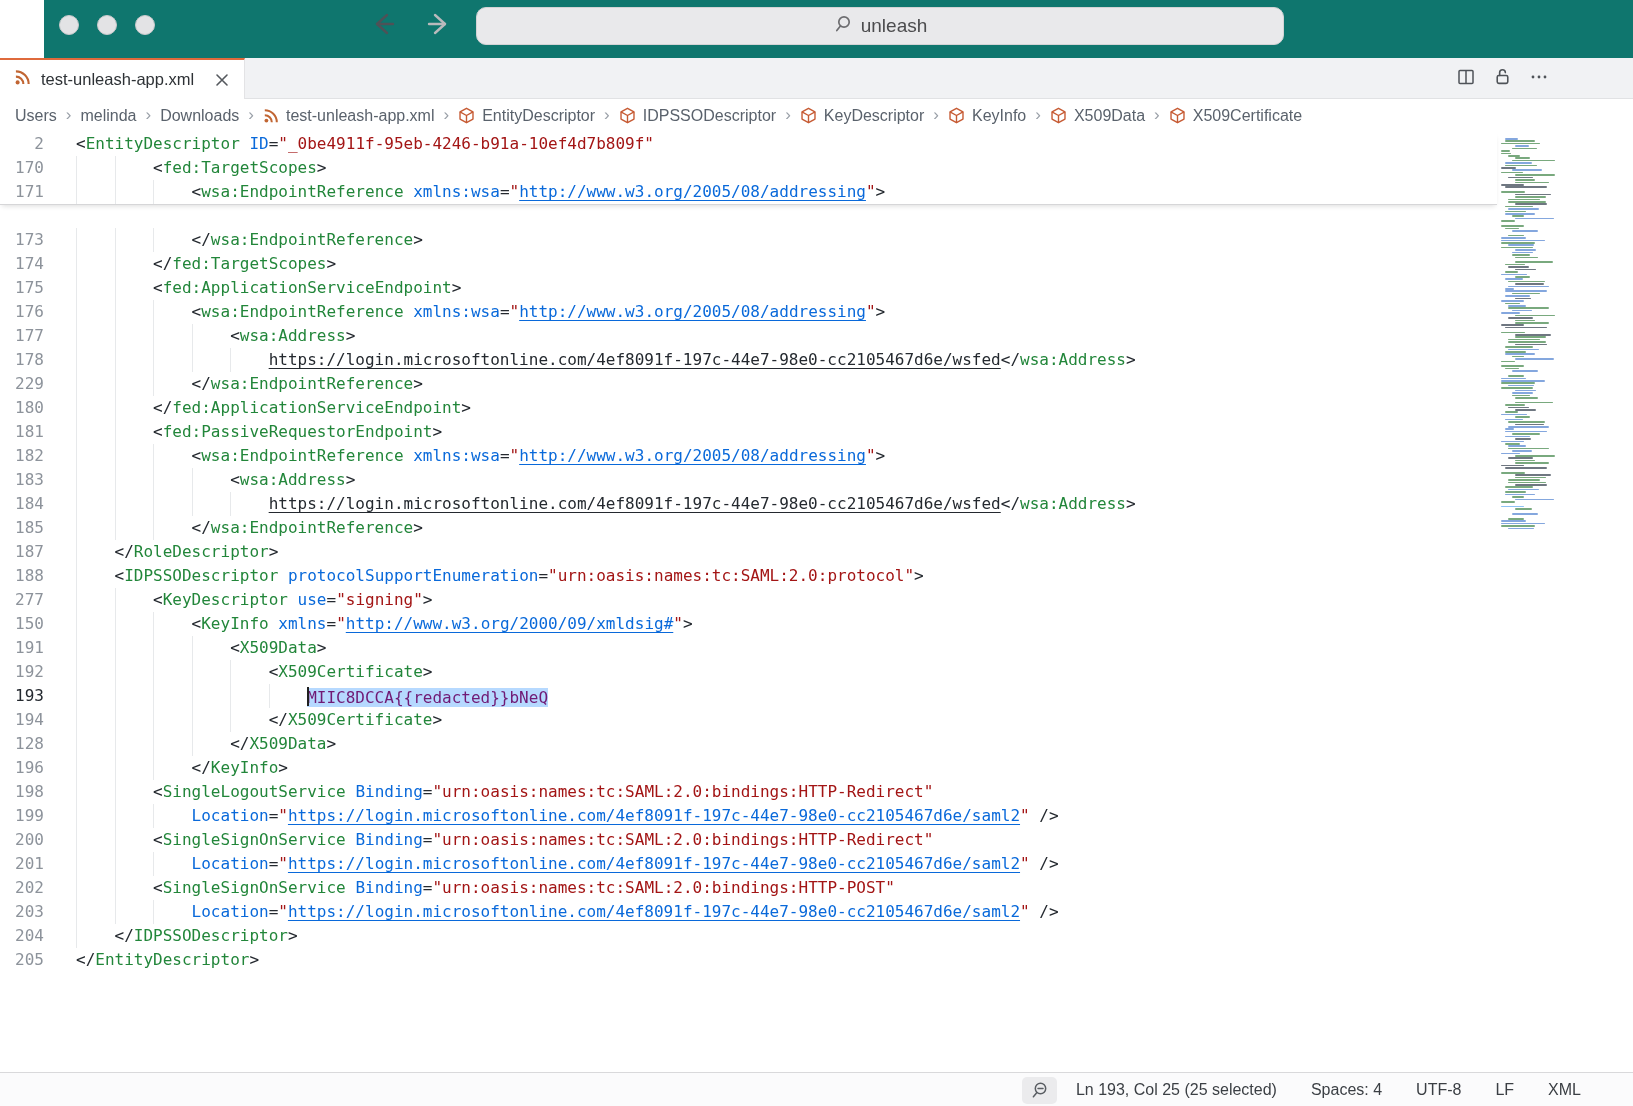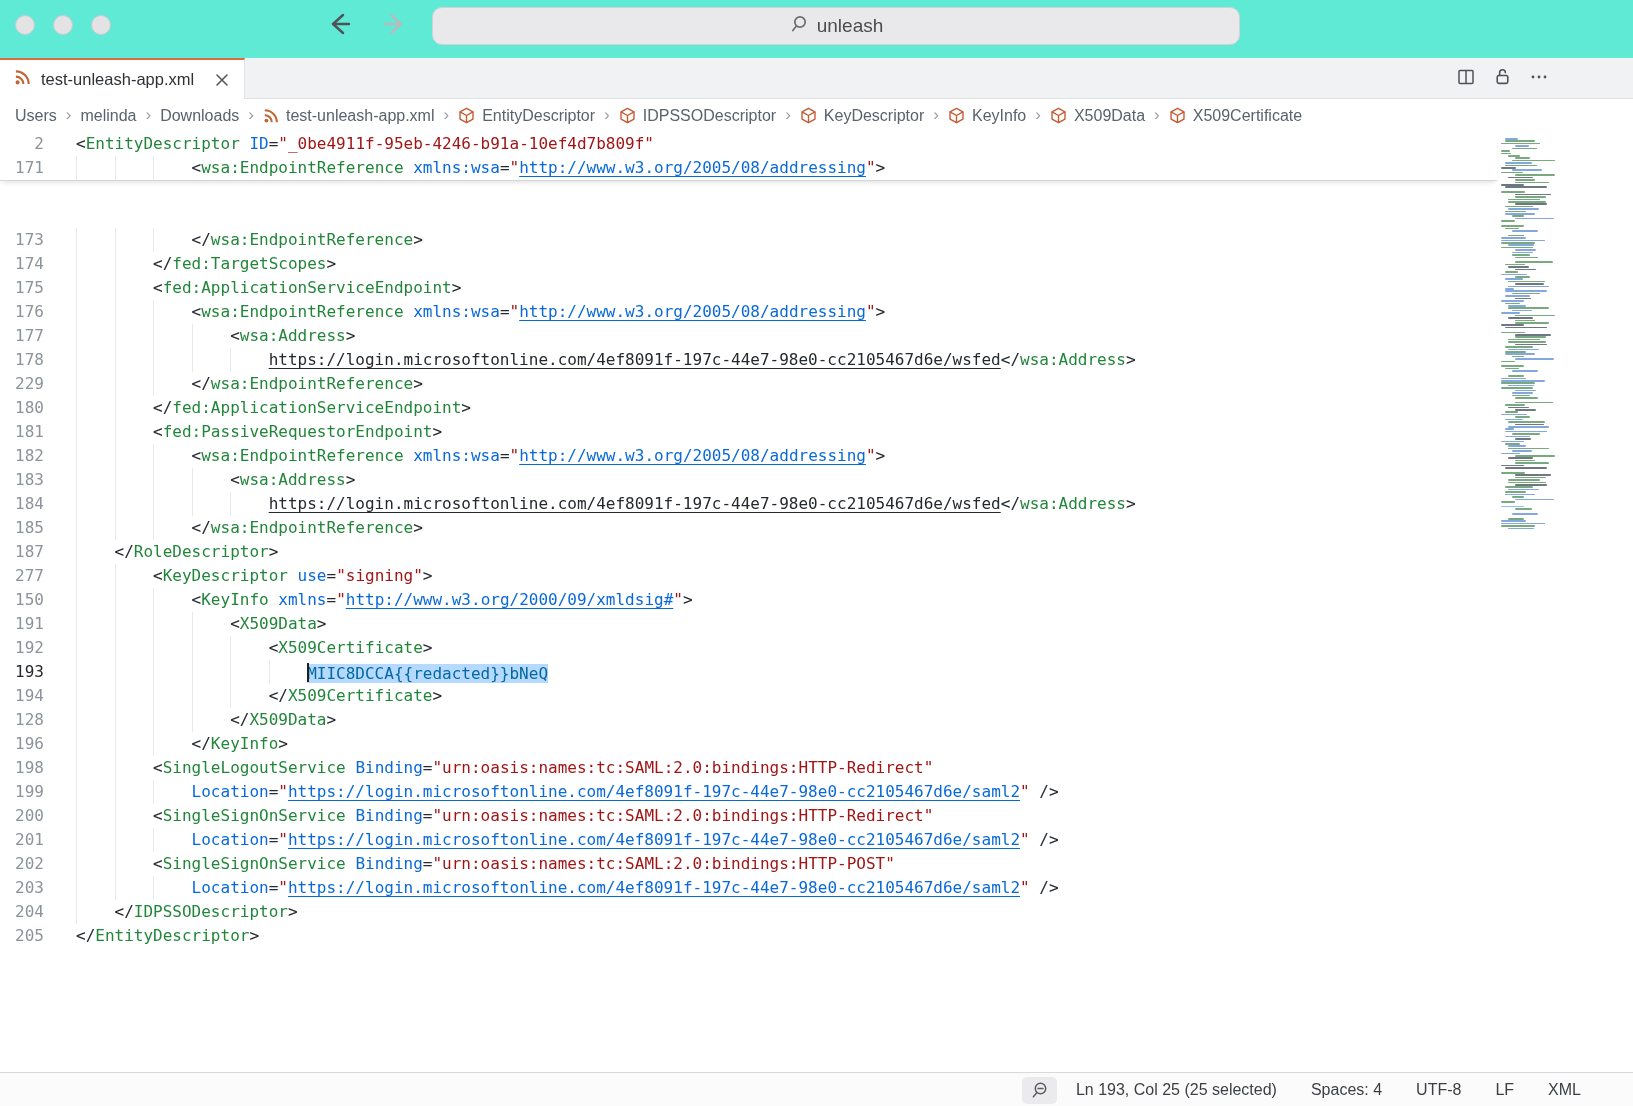--- a/index.html
+++ b/index.html
@@ -1,21 +1,21 @@
 <!DOCTYPE html>
 <html><head>
 <meta charset="utf-8">
 <style>
   * { margin:0; padding:0; box-sizing:border-box; }
   html,body { width:1633px; height:1106px; overflow:hidden; background:#fff;
     font-family:"Liberation Sans", sans-serif; }
   .window { position:relative; width:1633px; height:1106px; background:#fff; }
 
   
-  .titlebar { position:relative; height:58px; background:#5eead4; }
+  .titlebar { position:relative; height:58px; background:#0f766e;margin-left:44px; }
   .traffic { position:absolute; top:15px; left:15px; display:flex; gap:18px; }
   .traffic .dot { width:20px; height:20px; border-radius:50%; background:#e3e3e5; border:1px solid #c9c9cb; }
   .nav-arrows { position:absolute; left:325px; top:10px; display:flex; gap:28px; align-items:center; }
   .nav-arrows svg { display:block; }
   .searchbar { position:absolute; left:432px; top:7px; width:808px; height:38px;
     background:#e9e9eb; border:1px solid #d3d3d5; border-radius:10px;
     display:flex; align-items:center; justify-content:center; gap:8px; }
   .searchbar .stext { font-size:19px; color:#4c4c4e; }
 
   
@@ -42,21 +42,21 @@
   .guide { position:absolute; top:0; bottom:0; width:1px; background:#e7e9eb; }
   .sticky { position:absolute; top:0; left:0; width:1497px; background:#fff;
     border-bottom:1px solid #d6d6d8; box-shadow:0 3px 5px -2px rgba(0,0,0,.14); z-index:5; }
   .lines { position:absolute; top:96px; left:0; right:0; }
   .seg-p    { color:#24292f; }
   .seg-tag  { color:#22863a; }
   .seg-attr { color:#0969da; }
   .seg-str  { color:#a31515; }
   .seg-link { color:#0969da; text-decoration:underline; text-underline-offset:3px; }
   .seg-tlink{ color:#24292f; text-decoration:underline; text-underline-offset:3px; }
-  .seg-sel  { background:#b6d9ff; color:#0369a1; }
+  .seg-sel  { background:#b6d9ff; color:#701a75; }
   .seg-caret{ display:inline-block; width:2px; height:19px; background:#1f1f1f;
     position:relative; top:3px; margin-right:-2px; }
 
   
   .minimap { position:absolute; top:6px; left:1497px; width:64px; height:410px; z-index:6; }
   .mm-bar { position:absolute; height:1.6px; border-radius:1px; }
 
   
   .statusbar { position:absolute; left:0; right:0; bottom:0; height:34px; background:#fbfbfc;
     border-top:1px solid #d9d9db; display:flex; align-items:center;text-align:right; }
@@ -225,20 +225,24 @@
       </span>
     </div>
 
   <div class="editor code-font">
     <div class="sticky" id="sticky">
         <div class="code-line">
           <div class="gutter">2</div>
           <div class="content"><span></span><span class="seg-p">&lt;</span><span class="seg-tag">EntityDescriptor</span><span class="seg-p"> </span><span class="seg-attr">ID</span><span class="seg-p">=</span><span class="seg-str">"_0be4911f-95eb-4246-b91a-10ef4d7b809f"</span></div>
         </div>
         <div class="code-line">
+          <div class="gutter">170</div>
+          <div class="content"><span class="guide" style="left: 0ch;"></span><span class="guide" style="left: 4ch;"></span><span>        </span><span class="seg-p">&lt;</span><span class="seg-tag">fed:TargetScopes</span><span class="seg-p">&gt;</span></div>
+        </div>
+        <div class="code-line">
           <div class="gutter">171</div>
           <div class="content"><span class="guide" style="left: 0ch;"></span><span class="guide" style="left: 4ch;"></span><span class="guide" style="left: 8ch;"></span><span>            </span><span class="seg-p">&lt;</span><span class="seg-tag">wsa:EndpointReference</span><span class="seg-p"> </span><span class="seg-attr">xmlns:wsa</span><span class="seg-p">=</span><span class="seg-str">"</span><span class="seg-link">http://www.w3.org/2005/08/addressing</span><span class="seg-str">"</span><span class="seg-p">&gt;</span></div>
         </div>
       </div>
     <div class="lines" id="lines">
         <div class="code-line">
           <div class="gutter">173</div>
           <div class="content"><span class="guide" style="left: 0ch;"></span><span class="guide" style="left: 4ch;"></span><span class="guide" style="left: 8ch;"></span><span>            </span><span class="seg-p">&lt;/</span><span class="seg-tag">wsa:EndpointReference</span><span class="seg-p">&gt;</span></div>
         </div>
         <div class="code-line">
@@ -285,20 +289,24 @@
           <div class="gutter">184</div>
           <div class="content"><span class="guide" style="left: 0ch;"></span><span class="guide" style="left: 4ch;"></span><span class="guide" style="left: 8ch;"></span><span class="guide" style="left: 12ch;"></span><span class="guide" style="left: 16ch;"></span><span>                    </span><span class="seg-tlink">https://login.microsoftonline.com/4ef8091f-197c-44e7-98e0-cc2105467d6e/wsfed</span><span class="seg-p">&lt;/</span><span class="seg-tag">wsa:Address</span><span class="seg-p">&gt;</span></div>
         </div>
         <div class="code-line">
           <div class="gutter">185</div>
           <div class="content"><span class="guide" style="left: 0ch;"></span><span class="guide" style="left: 4ch;"></span><span class="guide" style="left: 8ch;"></span><span>            </span><span class="seg-p">&lt;/</span><span class="seg-tag">wsa:EndpointReference</span><span class="seg-p">&gt;</span></div>
         </div>
         <div class="code-line">
           <div class="gutter">187</div>
           <div class="content"><span class="guide" style="left: 0ch;"></span><span>    </span><span class="seg-p">&lt;/</span><span class="seg-tag">RoleDescriptor</span><span class="seg-p">&gt;</span></div>
+        </div>
+        <div class="code-line">
+          <div class="gutter">188</div>
+          <div class="content"><span class="guide" style="left: 0ch;"></span><span>    </span><span class="seg-p">&lt;</span><span class="seg-tag">IDPSSODescriptor</span><span class="seg-p"> </span><span class="seg-attr">protocolSupportEnumeration</span><span class="seg-p">=</span><span class="seg-str">"urn:oasis:names:tc:SAML:2.0:protocol"</span><span class="seg-p">&gt;</span></div>
         </div>
         <div class="code-line">
           <div class="gutter">277</div>
           <div class="content"><span class="guide" style="left: 0ch;"></span><span class="guide" style="left: 4ch;"></span><span>        </span><span class="seg-p">&lt;</span><span class="seg-tag">KeyDescriptor</span><span class="seg-p"> </span><span class="seg-attr">use</span><span class="seg-p">=</span><span class="seg-str">"signing"</span><span class="seg-p">&gt;</span></div>
         </div>
         <div class="code-line">
           <div class="gutter">150</div>
           <div class="content"><span class="guide" style="left: 0ch;"></span><span class="guide" style="left: 4ch;"></span><span class="guide" style="left: 8ch;"></span><span>            </span><span class="seg-p">&lt;</span><span class="seg-tag">KeyInfo</span><span class="seg-p"> </span><span class="seg-attr">xmlns</span><span class="seg-p">=</span><span class="seg-str">"</span><span class="seg-link">http://www.w3.org/2000/09/xmldsig#</span><span class="seg-str">"</span><span class="seg-p">&gt;</span></div>
         </div>
         <div class="code-line">

